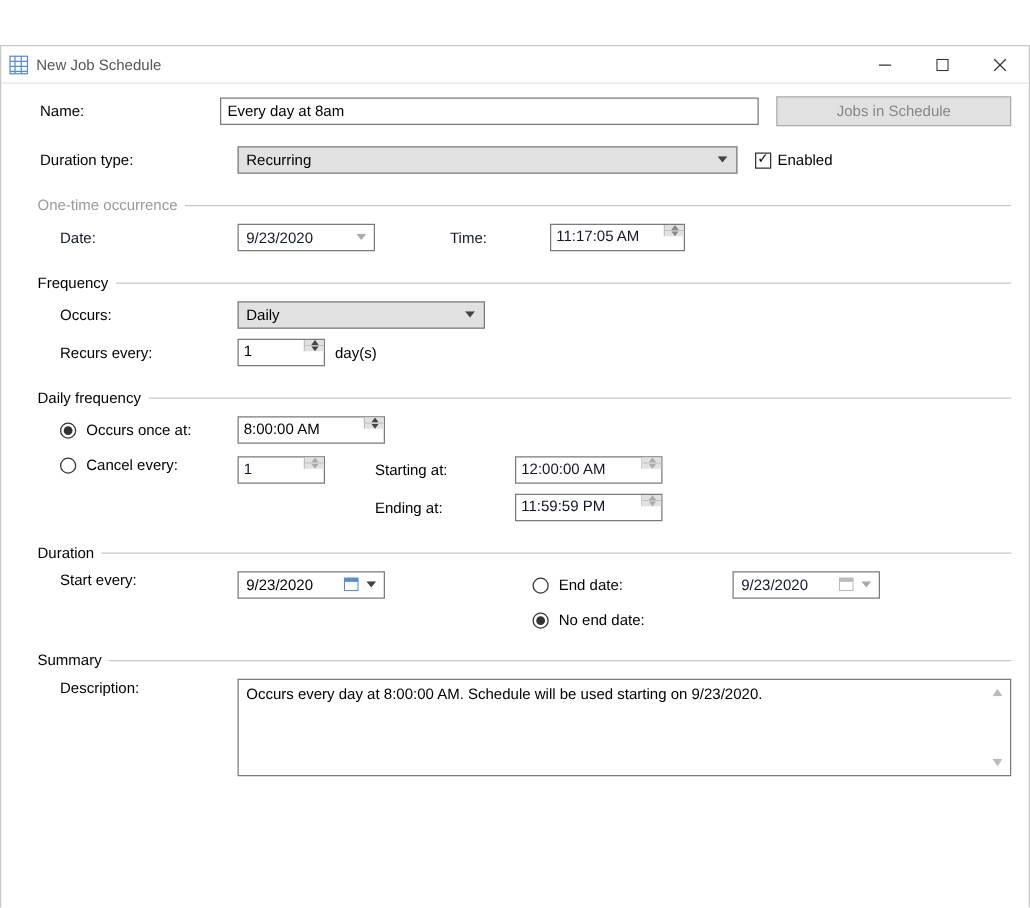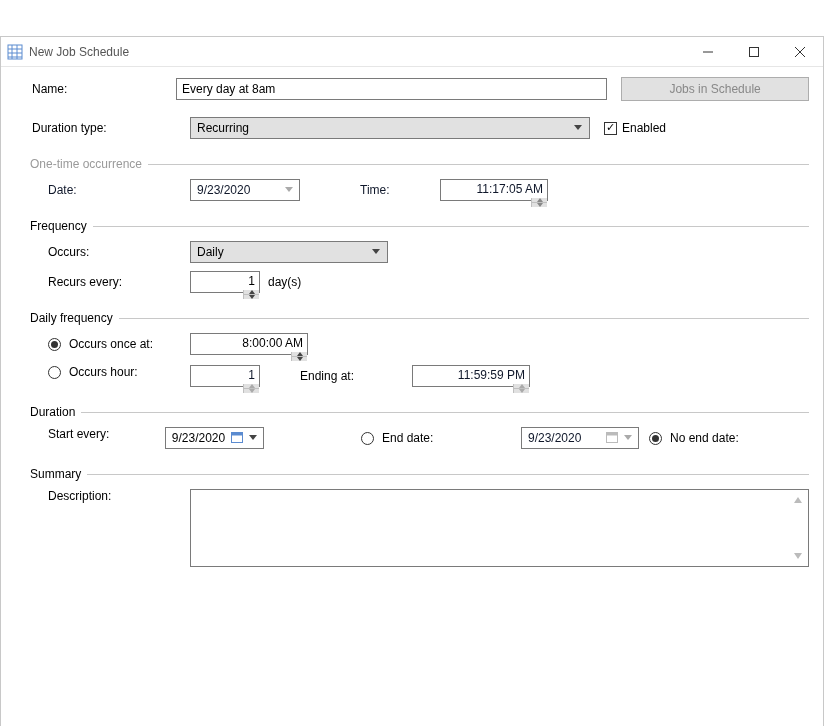--- a/index.html
+++ b/index.html
@@ -76,22 +76,21 @@
   }
   .select .sel-text { flex: 1; }
   .select .chev {
     width: 14px; display:flex; align-items:center; justify-content:center;
   }
   .spin {
     height: 22px;
     border: 1px solid #7a7a7a;
     background: #fff;
     display: flex;
-    align-items: flex-end;
-    flex-direction: column;
+    align-items: flex-start;
   }
   .spin .spin-text {
     flex: 1;
     padding: 2px 4px;
     display:flex;
     align-items:center;
     min-width: 0;
   }
   .spin .spin-btns {
     width: 16px;
@@ -341,21 +340,21 @@
                 <svg width="6" height="4">
                   <path d="M0 0 L6 0 L3 4 Z" fill="#444"></path>
                 </svg>
               </div>
           </span>
         </div>
       </div>
       <div class="row" style="margin-top:10px;align-items:flex-start">
         <div class="lbl indent" style="display:flex;align-items:center">
           <span class="radio"></span>
-          <span>Occurs hour:</span>
+          <span>Cancel every:</span>
         </div>
         <div style="display:flex;flex-direction:column;gap:8px">
           <div style="display:flex;align-items:center;gap:6px">
             <div class="spin disabled" style="width:70px">
               <span class="spin-text">1</span>
               <span class="spin-btns">
                 <div>
                     <svg width="6" height="4">
                       <path d="M0 4 L6 4 L3 0 Z" fill="#aaa"></path>
                     </svg>
@@ -364,20 +363,38 @@
                     <svg width="6" height="4">
                       <path d="M0 0 L6 0 L3 4 Z" fill="#aaa"></path>
                     </svg>
                   </div>
               </span>
             </div>
           </div>
         </div>
         <div style="width:40px"></div>
         <div style="display:flex;flex-direction:column;gap:8px">
+          <div style="display:flex;align-items:center">
+            <div style="width:112px">Starting at:</div>
+            <div class="spin disabled" style="width:118px">
+              <span class="spin-text">12:00:00 AM</span>
+              <span class="spin-btns">
+                <div>
+                    <svg width="6" height="4">
+                      <path d="M0 4 L6 4 L3 0 Z" fill="#aaa"></path>
+                    </svg>
+                  </div>
+                <div>
+                    <svg width="6" height="4">
+                      <path d="M0 0 L6 0 L3 4 Z" fill="#aaa"></path>
+                    </svg>
+                  </div>
+              </span>
+            </div>
+          </div>
           <div style="display:flex;align-items:center">
             <div style="width:112px">Ending at:</div>
             <div class="spin disabled" style="width:118px">
               <span class="spin-text">11:59:59 PM</span>
               <span class="spin-btns">
                 <div>
                     <svg width="6" height="4">
                       <path d="M0 4 L6 4 L3 0 Z" fill="#aaa"></path>
                     </svg>
                   </div>
@@ -409,21 +426,21 @@
                 <rect x="0.5" y="1.5" width="11" height="3" fill="#5b8bd0"></rect>
               </svg>
           </span>
           <span class="chev">
             <svg width="8" height="6">
                 <path d="M0 0 L8 0 L4 5 Z" fill="#444"></path>
               </svg>
           </span>
         </div>
         <div style="width:118px"></div>
-        <div style="display:flex;gap:10px">
+        <div style="display:flex;flex-direction:column;gap:10px">
           <div style="display:flex;align-items:center">
             <div style="display:flex;align-items:center;width:160px">
               <span class="radio"></span>
               <span>End date:</span>
             </div>
             <div class="datepick disabled" style="width:118px">
               <span>9/23/2020</span>
               <span style="flex:1"></span>
               <span class="cal-ic">
                 <svg width="12" height="12">
@@ -449,20 +466,21 @@
     </div>
 
     <div class="group" style="flex:1;display:flex;flex-direction:column">
       <div class="group-header">
         <span>Summary</span>
         <span class="line"></span>
       </div>
       <div class="row" style="align-items:flex-start">
         <div class="lbl indent">Description:</div>
         <div class="textarea" style="flex:1">
+          <span>Occurs every day at 8:00:00 AM. Schedule will be used starting on 9/23/2020.</span>
           <span class="scroll-up">
               <svg width="8" height="6">
                 <path d="M0 6 L8 6 L4 0 Z" fill="#bbb"></path>
               </svg>
             </span>
           <span class="scroll-down">
               <svg width="8" height="6">
                 <path d="M0 0 L8 0 L4 6 Z" fill="#bbb"></path>
               </svg>
             </span>

